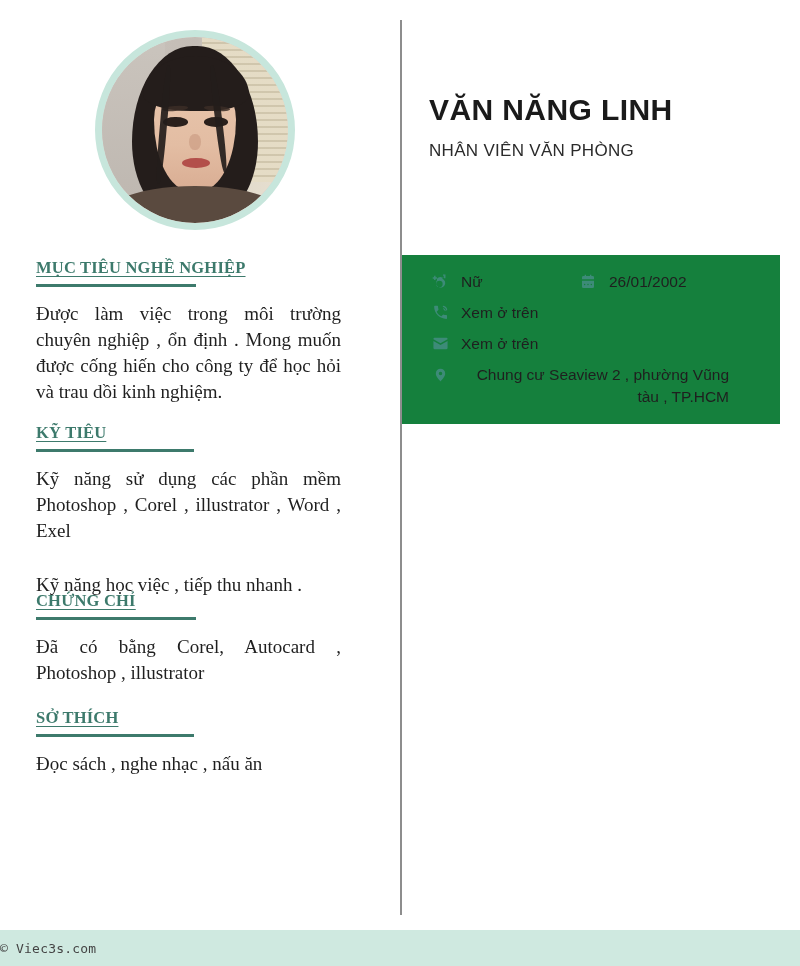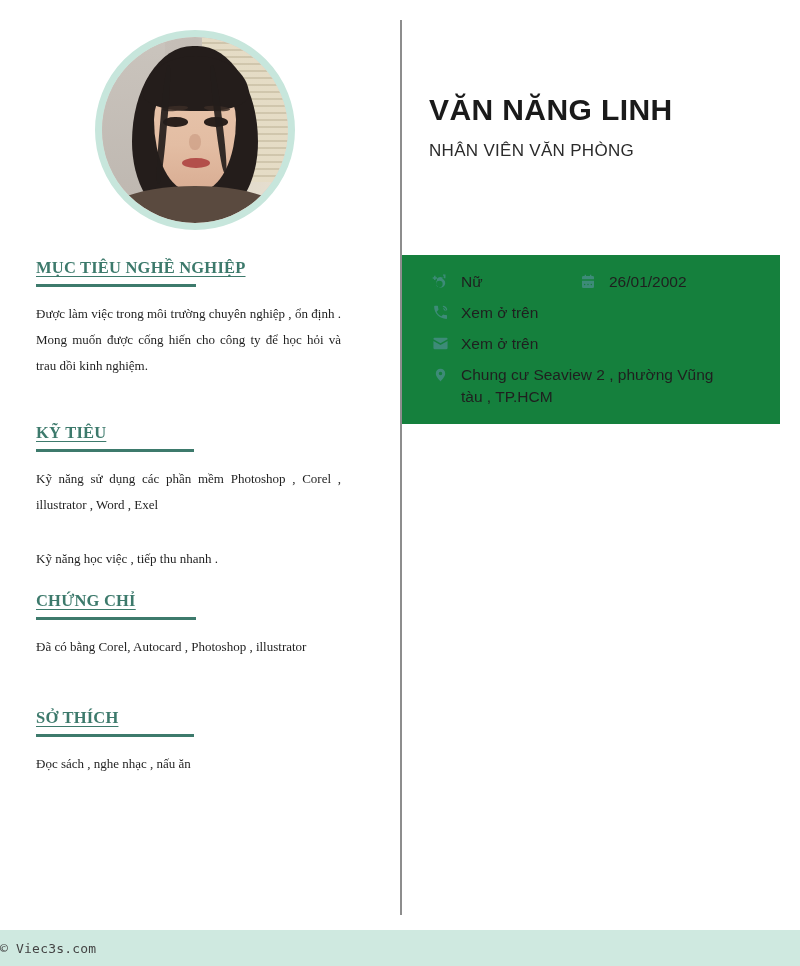--- a/index.html
+++ b/index.html
@@ -176,21 +176,21 @@
     height: 3px;
     background: #3d7a6c;
     margin-bottom: 14px;
   }
   .sec-rule.w160 { width: 160px; }
   .sec-rule.w158 { width: 158px; }
   .sec-rule.w160b { width: 160px; }
 
   .body-text {
     color: #1f1f1f;
-    font-size: 13px;
+    font-size: 19px;
     line-height: 26px;
   }
   .body-text.justify { text-align: justify; }
   .body-text + .body-text { margin-top: 28px; }
 
   
   .right-column {
     position: absolute;
     left: 400px;
     top: 0;
@@ -225,21 +225,21 @@
     top: 255px;
     width: 378px;
     background: #15803d;
     padding: 16px 0 16px 28px;
   }
   .contact-row {
     display: flex;
     align-items: flex-start;
     margin-bottom: 9px;
   }
-  .contact-row:last-child { margin-bottom: 0; }
+  .contact-row:last-child { margin-bottom: 0; text-align: right; }
   .contact-col {
     display: flex;
     align-items: flex-start;
   }
   .contact-col.first { width: 148px; flex: 0 0 148px; }
   .c-icon {
     width: 20px;
     flex: 0 0 20px;
     height: 21px;
     margin-right: 11px;

